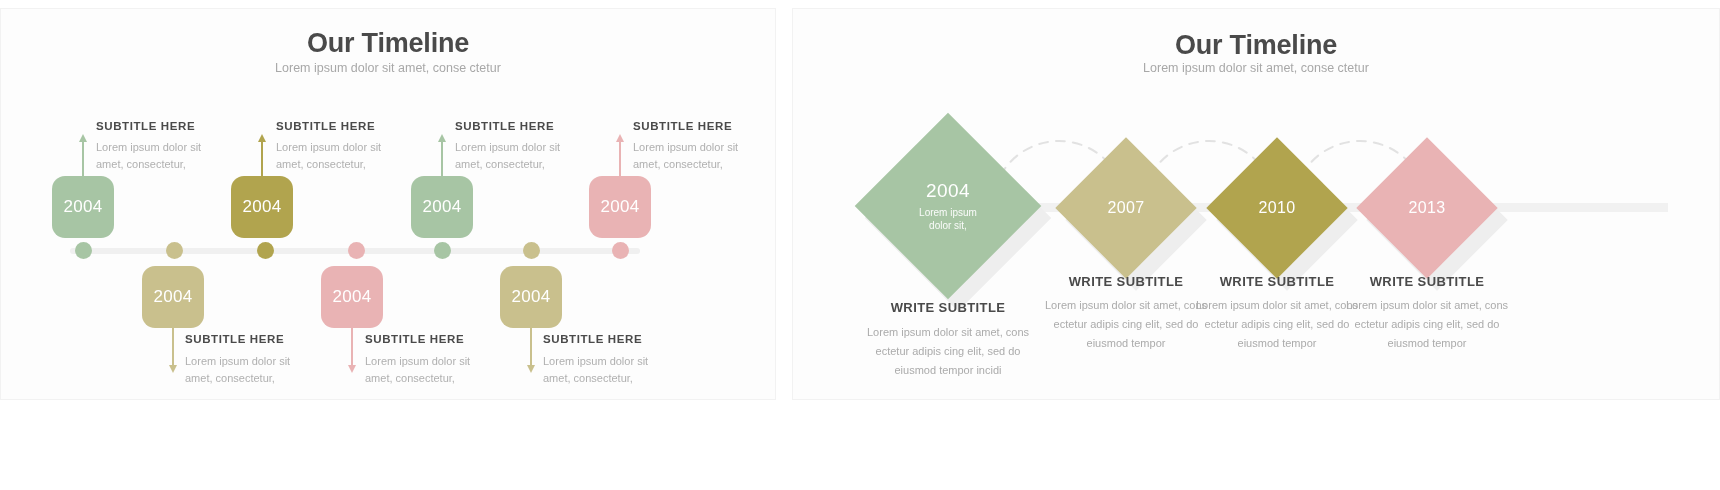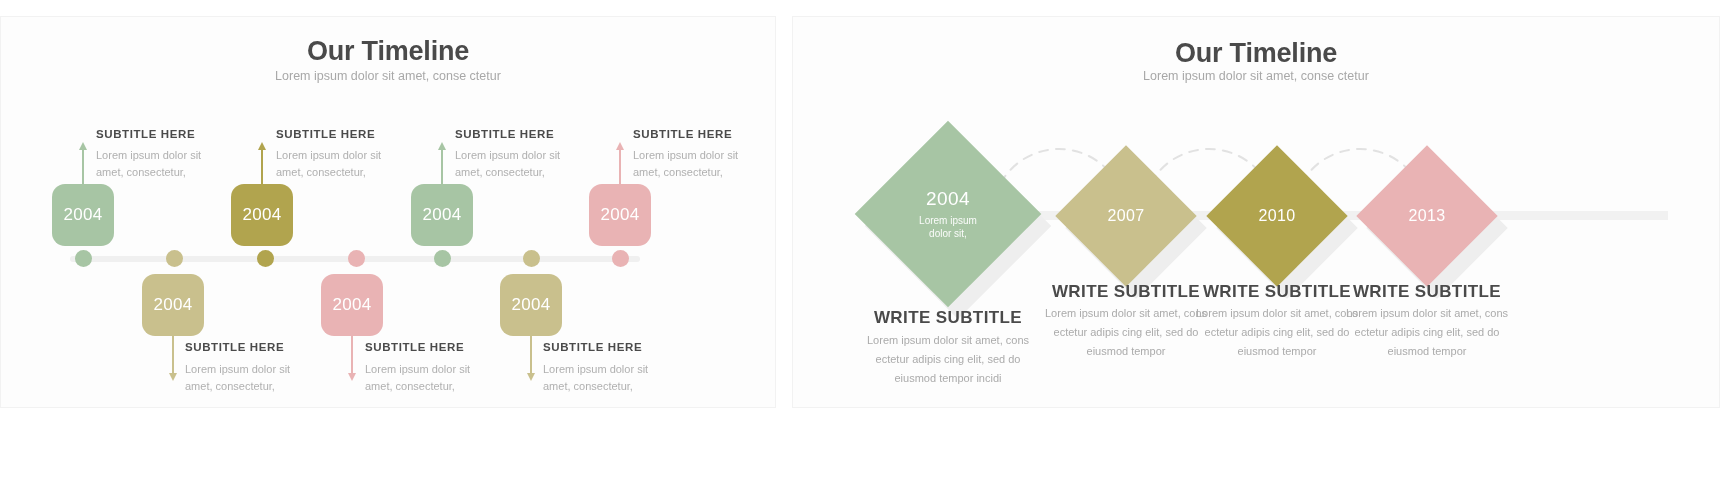--- a/index.html
+++ b/index.html
@@ -5,21 +5,21 @@
   * { box-sizing: border-box; margin: 0; padding: 0; }
   html, body {
     width: 1720px; height: 490px;
     background: #ffffff;
     font-family: "Liberation Sans", sans-serif;
     overflow: hidden;
   }
   .stage { position: relative; width: 1720px; height: 490px; background:#fff; }
 
   
-  .panel { position: absolute; top: 16px; height: 392px; background: #fdfdfd; overflow: hidden; }
+  .panel { position: absolute; top: 8px; height: 392px; background: #fdfdfd; overflow: hidden; }
   .panel-left  { left: 0;    width: 776px; }
   .panel-gap   { position:absolute; left:776px; top:0; width:16px; height:490px; background:#ffffff; }
   .panel-right { left: 792px; width: 928px; }
   .panel-left::after, .panel-right::after {
     content:""; position:absolute; inset:0; pointer-events:none;
     box-shadow: inset 0 0 0 1px rgba(0,0,0,0.045);
   }
 
   
   .title {
@@ -83,21 +83,21 @@
     position: absolute; inset: 0; transform: rotate(-45deg);
     display: flex; flex-direction: column;
     align-items: center; justify-content: center;
     color: #ffffff; text-align: center;
   }
   .dia-year { font-size: 19px; letter-spacing: 0.4px; }
   .dia-year.small { font-size: 16px; }
   .dia-note { font-size: 10px; line-height: 13px; margin-top: 4px; opacity: 0.95; }
 
   .r-title {
-    position: absolute; font-size: 17px; font-weight: bold; color: #4a4a4a;
+    position: absolute; font-size: 13px; font-weight: bold; color: #4a4a4a;
     letter-spacing: 0.4px; text-align: center; white-space: nowrap;
   }
   .r-body {
     position: absolute; font-size: 11px; color: #ababab;
     line-height: 19px; text-align: center;
   }
 </style>
 </head>
 <body>
 

